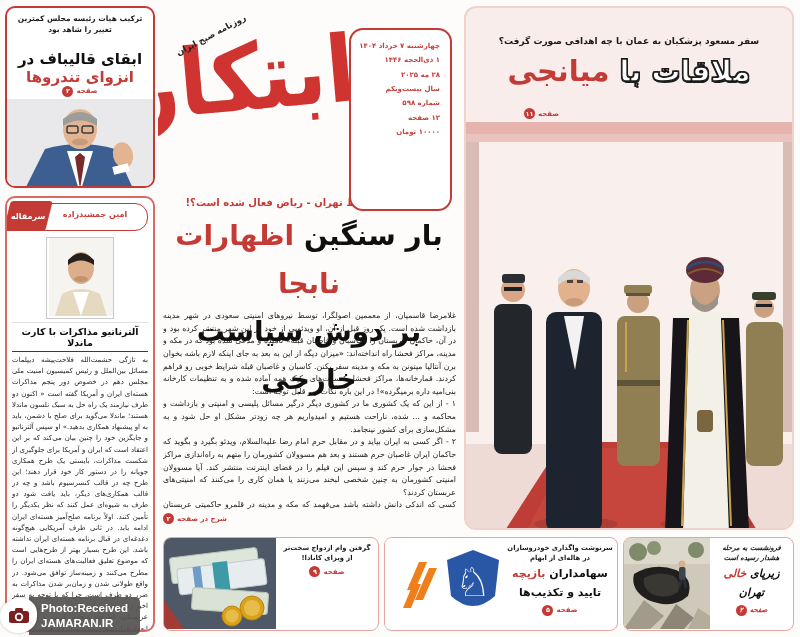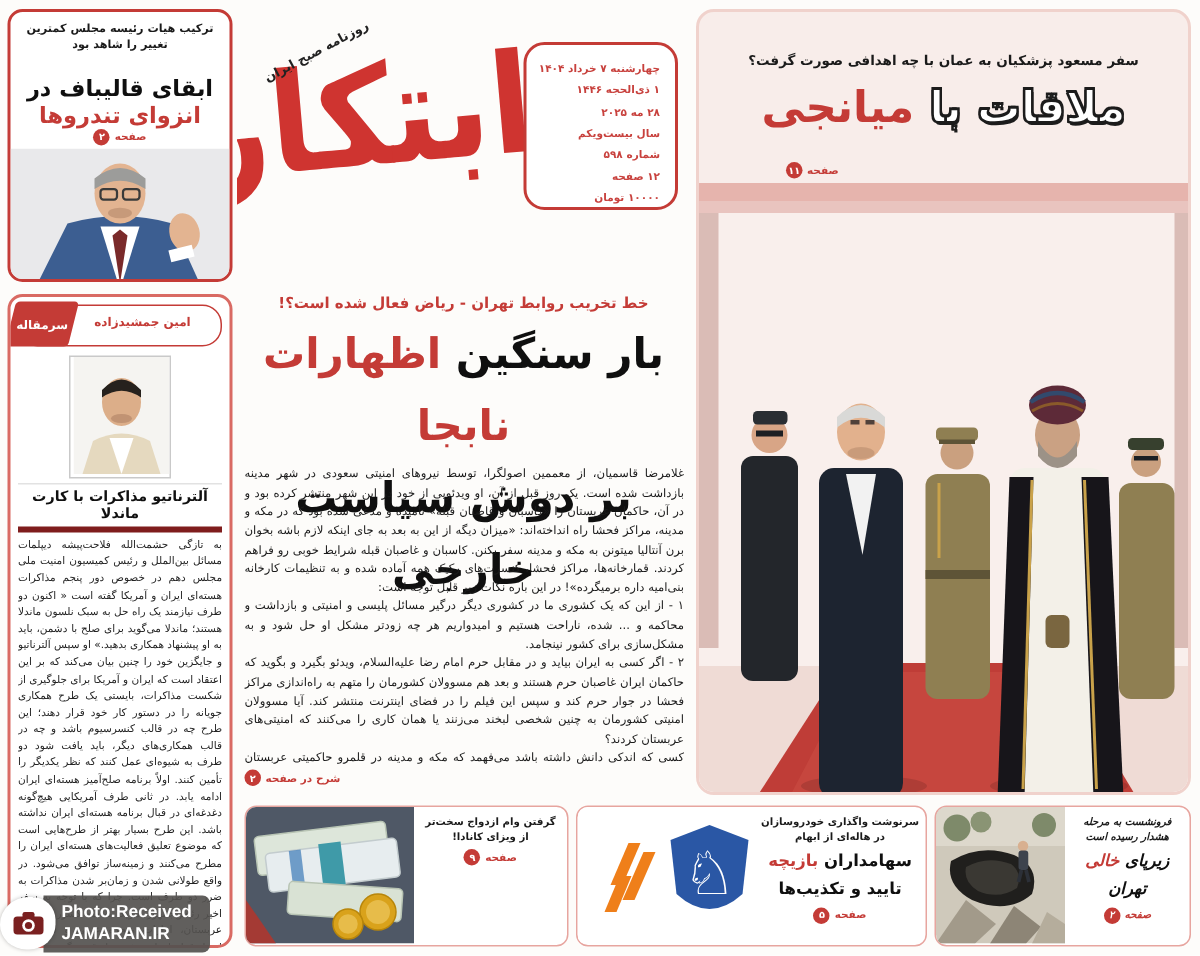--- a/index.html
+++ b/index.html
@@ -17,41 +17,41 @@
   .box-tl .kicker{padding:5px 6px 0;font-size:7.5px;font-weight:bold;color:#1a1a1a;line-height:1.5;}
   .box-tl .t1{font-size:15px;font-weight:800;color:#0f0f0f;margin-top:14px;}
   .box-tl .t2{font-size:15px;font-weight:800;color:#c43b36;}
   .box-tl .photo{width:100%;flex:1;margin-top:2px;}
   
   .mast{left:158px;top:0;width:192px;height:192px;overflow:hidden;}
   .logo{position:absolute;left:-14px;top:4px;width:220px;text-align:center;color:#cf3430;
         font-size:92px;font-weight:bold;transform:rotate(-5deg) scaleX(.92);line-height:1.6;}
   .tagline{position:absolute;left:10px;top:30px;width:86px;text-align:center;font-size:8.5px;
         font-weight:bold;color:#222;transform:rotate(-28deg);}
-  .datebox{left:349px;top:28px;width:103px;height:112px;border:2px solid #c43b36;border-radius:14px;
+  .datebox{left:349px;top:28px;width:103px;height:183px;border:2px solid #c43b36;border-radius:14px;
         background:#fff;z-index:2;padding:9px 10px 0 0;box-sizing:border-box;color:#c8413d;
         font-size:7px;font-weight:bold;line-height:2.05;text-align:right;}
   
   .lead-kicker{left:162px;top:197px;width:294px;text-align:center;color:#c43b36;font-size:10px;font-weight:bold;}
   .lead-title{left:158px;top:212px;width:302px;text-align:center;font-size:28px;font-weight:800;
         color:#0f0f0f;line-height:48px;letter-spacing:-.5px;}
   .lead-body{left:163px;top:310px;width:293px;height:200px;font-size:7.8px;line-height:1.62;
         text-align:justify;color:#1b1b1b;white-space:pre-line;overflow:hidden;}
   .lead-more{left:163px;top:513px;width:293px;text-align:left;font-size:7.5px;font-weight:bold;color:#c43b36;}
   
   .box-ed{left:5px;top:196px;width:150px;height:436px;border:2px solid #d96a63;overflow:hidden;padding:5px;}
   .ed-head{position:relative;height:26px;border:1.5px solid #c43b36;border-radius:13px;overflow:visible;}
   .ed-tab{position:absolute;left:-6px;top:-3px;width:42px;height:30px;background:#c43b36;
         transform:skewX(-14deg);border-radius:3px;display:flex;align-items:center;justify-content:center;}
   .ed-tab span{transform:skewX(14deg);color:#fff;font-size:8px;font-weight:bold;}
   .ed-name{position:absolute;right:6px;top:6px;width:92px;text-align:center;color:#c43b36;
         font-size:8px;font-weight:bold;}
   .ed-photo{display:block;width:66px;height:80px;margin:6px auto 3px;border:1px solid #c9c9c9;}
   .ed-title{font-size:9.5px;font-weight:800;color:#101010;text-align:center;margin:3px 0;
-        border-top:1px solid #e2e2e2;border-bottom:4px solid #7f1d1d;padding:3px 0;}
+        border-top:1px solid #e2e2e2;border-bottom:1px solid #7f1d1d;padding:3px 0;}
   .ed-body{font-size:7px;line-height:1.6;text-align:justify;color:#242424;overflow:hidden;height:288px;}
   
   .box-photo{left:464px;top:6px;width:330px;height:524px;border:2px solid #f0d2cc;background:#f8edea;
         overflow:hidden;border-radius:12px;}
   .ph-kicker{position:absolute;top:28px;left:0;width:100%;text-align:center;font-size:9px;
         font-weight:bold;color:#1a1a1a;}
   .ph-title{position:absolute;top:46px;left:0;width:100%;text-align:center;font-size:29px;font-weight:800;}
   .ph-title .outl{color:#fff;-webkit-text-stroke:1.3px #1c1c1c;
         text-shadow:-1px -1px 0 #1c1c1c,1px -1px 0 #1c1c1c,-1px 1px 0 #1c1c1c,1px 2px 0 #1c1c1c;}
   .ph-title .red{color:#c43b36;}

